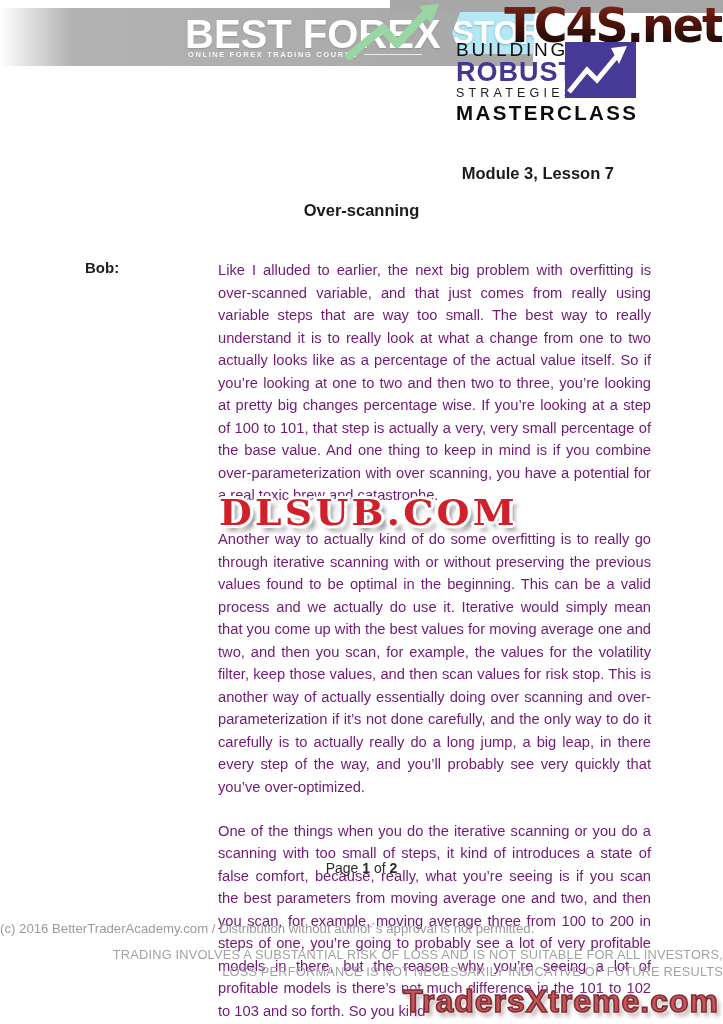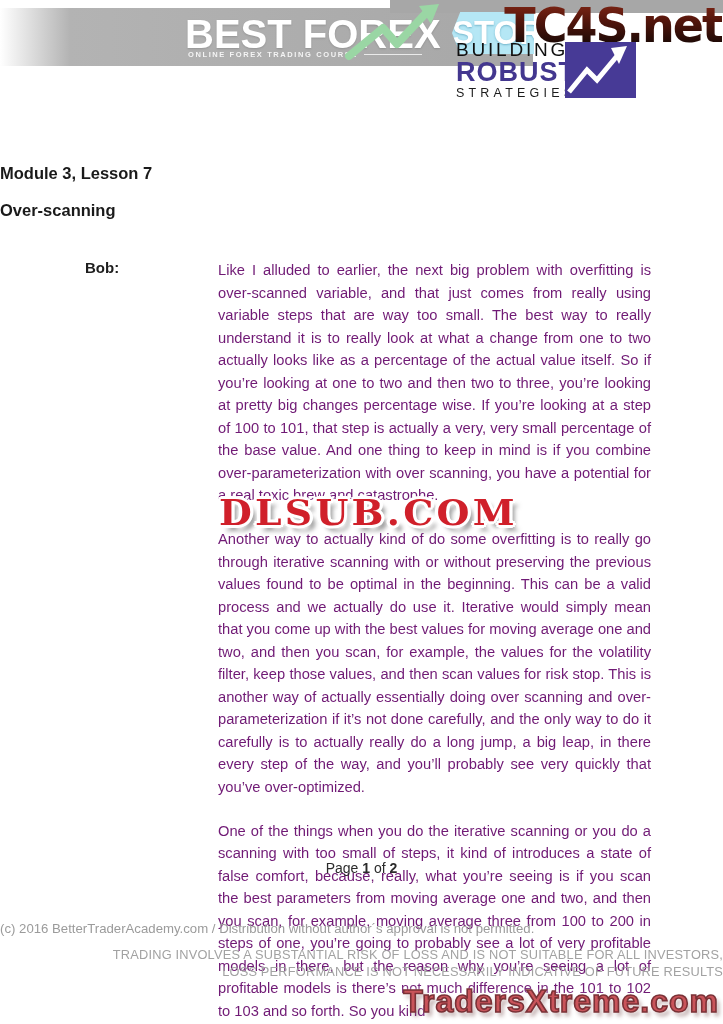--- a/index.html
+++ b/index.html
@@ -53,25 +53,25 @@
   .mc-building{font-size:19px;font-weight:400;color:#101010;letter-spacing:2.8px;line-height:19px;}
   .mc-robust{font-size:27px;font-weight:700;color:#43378f;letter-spacing:1px;line-height:26px;}
   .mc-strategies{font-size:12.5px;font-weight:400;color:#1c1c1c;letter-spacing:4.2px;line-height:15px;margin-top:1px;}
   .mc-masterclass{font-size:20.5px;font-weight:700;color:#0d0d0d;letter-spacing:2.4px;line-height:22px;margin-top:1px;}
   .mc-square{
     position:absolute;left:109px;top:2px;width:71px;height:56px;
     background:#473a96;
   }
   
   .doc-title{
-    position:absolute;left:0;top:164px;width:614px;text-align:left;
+    position:absolute;left:0;top:164px;width:614px;text-align:right;
     font-size:16.5px;font-weight:700;color:#1a1a1a;margin:0;
   }
   .doc-subtitle{
-    position:absolute;left:0;top:201px;width:723px;text-align:left;
+    position:absolute;left:0;top:201px;width:723px;text-align:center;
     font-size:16.5px;font-weight:700;color:#1a1a1a;margin:0;
   }
   
   .transcript{position:absolute;left:85px;top:259px;width:566px;display:flex;}
   .speaker{width:133px;flex:0 0 133px;font-size:15px;font-weight:700;color:#1e1e1e;}
   .paras{width:433px;}
   .paras p{
     margin:0 0 21px 0;font-size:14.7px;line-height:22.55px;
     text-align:justify;color:#701a75;
   }
@@ -126,20 +126,21 @@
   </svg>
 
   <div class="store-badge">STORE</div>
 
   <div class="tc4s">TC4S.net</div>
 
   <div class="mc-logo">
     <div class="mc-building">BUILDING</div>
     <div class="mc-robust">ROBUST</div>
     <div class="mc-strategies">STRATEGIES</div>
+    <div class="mc-masterclass">MASTERCLASS</div>
     <div class="mc-square">
       <svg width="71" height="56" viewBox="0 0 71 56">
         <polyline points="4,50 22,28 32,38 52,14" fill="none" stroke="#ffffff" stroke-width="5" stroke-linejoin="miter"></polyline>
         <polygon points="46,6 62,4 54,22" fill="#ffffff"></polygon>
       </svg>
     </div>
   </div>
 
   <h1 class="doc-title">Module 3, Lesson 7</h1>
   <h2 class="doc-subtitle">Over-scanning</h2>

